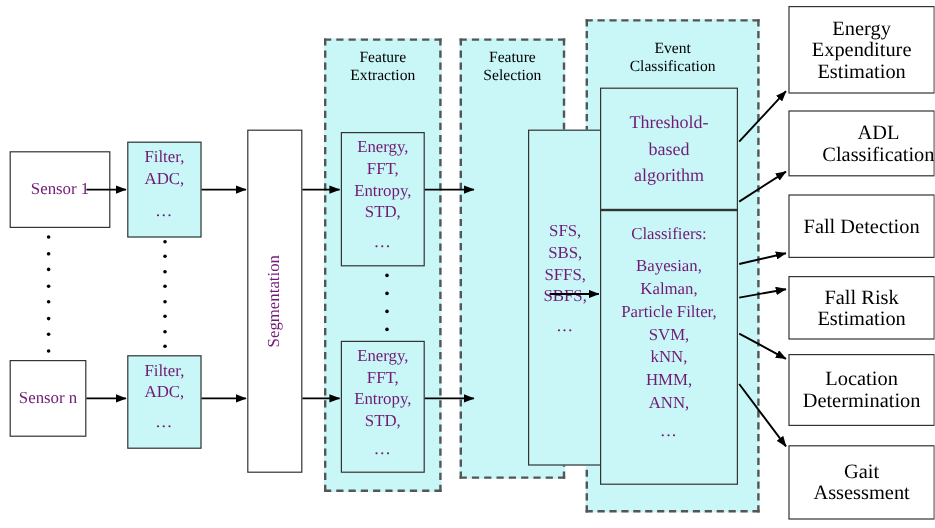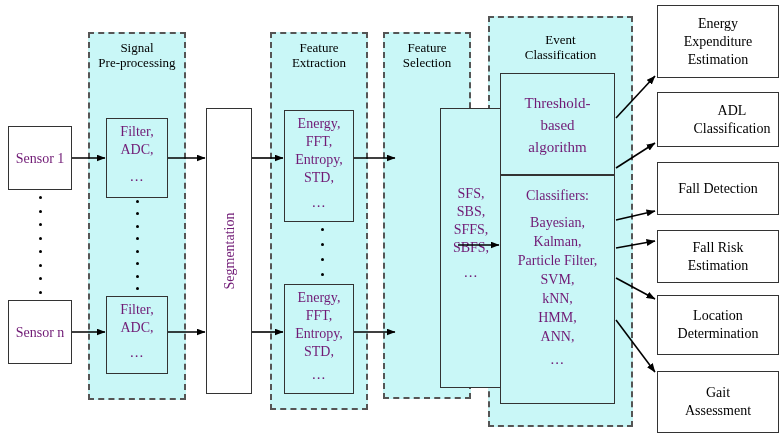--- a/index.html
+++ b/index.html
@@ -92,35 +92,29 @@
   }
   .obox {
     position: absolute;
     box-sizing: border-box;
     border: 1.5px solid #333333;
     background: #ffffff;
     display: flex;
     align-items: center;
     justify-content: center;
     text-align: center;
-    font-size: 14px;
+    font-size: 17px;
     line-height: 18px;
   }
 </style>
 </head>
 <body>
 
 <div id="root">
 
-  <div class="panel" style="left:88px; top:32px; width:98px; height:368px;">
-    <div class="panel-title" style="top:6px;">
-      <div>Signal</div>
-      <div>Pre-processing</div>
-    </div>
-  </div>
 
   <div class="panel" style="left:270px; top:32px; width:98px; height:378px;">
     <div class="panel-title" style="top:6px;">
       <div>Feature</div>
       <div>Extraction</div>
     </div>
   </div>
 
   <div class="panel" style="left:383px; top:32px; width:88px; height:367px;">
     <div class="panel-title" style="top:6px;">
@@ -129,21 +123,21 @@
     </div>
   </div>
 
   <div class="panel" style="left:488px; top:16px; width:145px; height:411px;">
     <div class="panel-title" style="top:14px;">
       <div>Event</div>
       <div>Classification</div>
     </div>
   </div>
 
-  <div class="box" style="left:8px; top:126px; width:64px; height:64px;">
+  <div class="box" style="left:8px; top:126px; width:84px; height:64px;">
     <span>Sensor 1</span>
   </div>
 
   <div class="box" style="left:8px; top:300px; width:64px; height:64px;">
     <span>Sensor n</span>
   </div>
 
   <div class="dots-v" style="left:33px; top:196px; width:14px; height:98px;">
     <i></i>
       <i></i>

